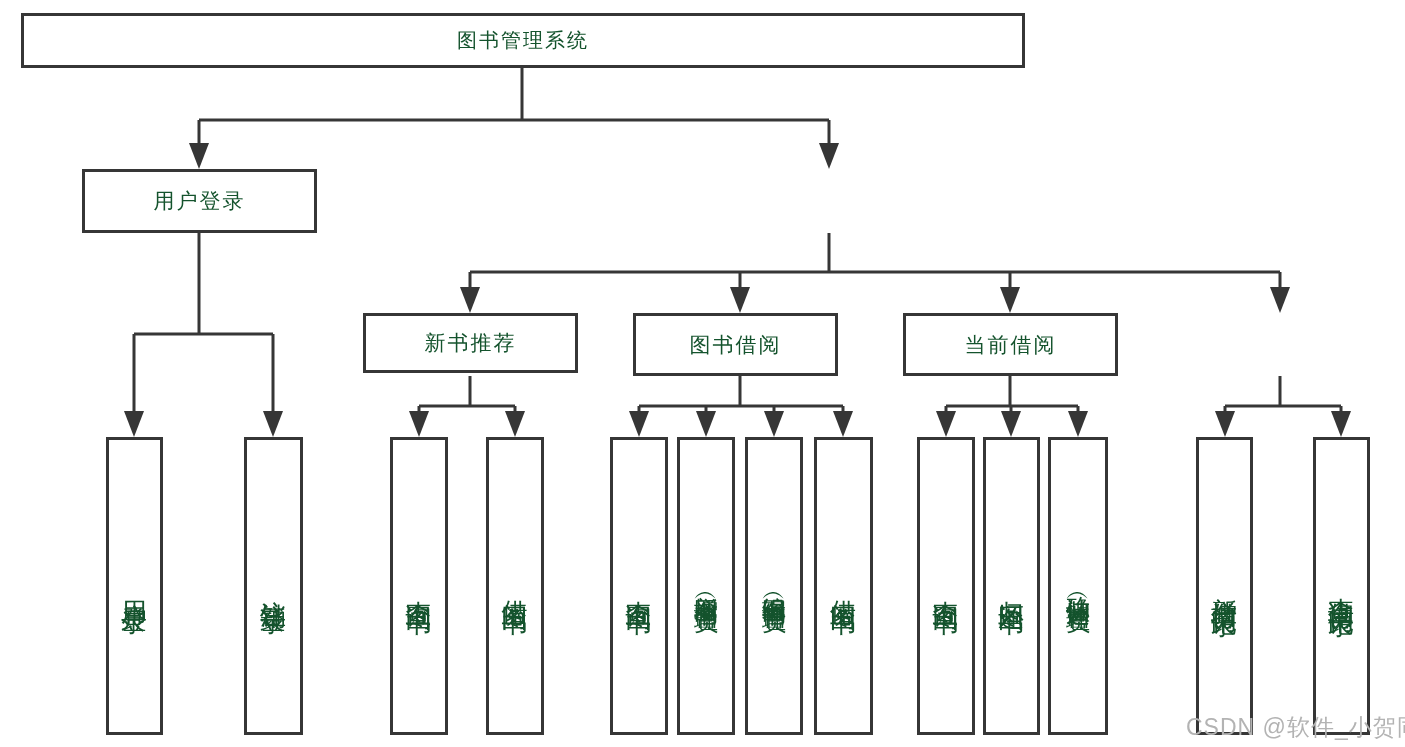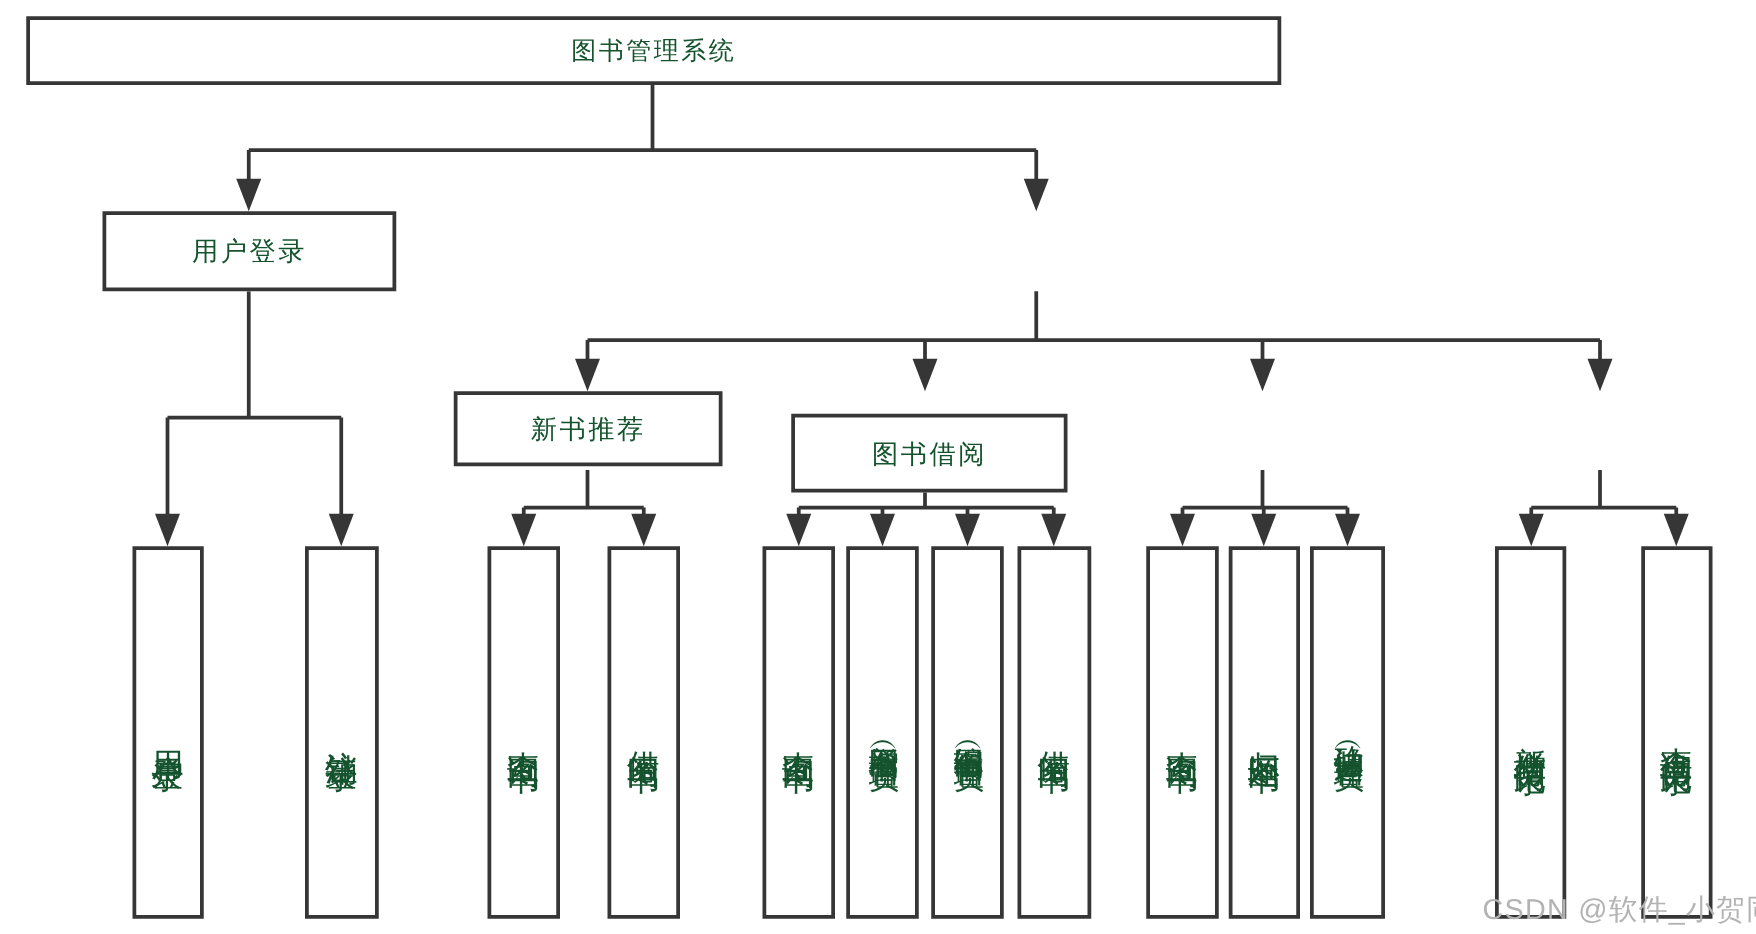--- a/index.html
+++ b/index.html
@@ -97,22 +97,25 @@
     <span>图书管理系统</span>
   </div>
 
   <div class="box h" style="left:82px;top:169px;width:235px;height:64px">
     <span>用户登录</span>
   </div>
 
   <div class="box h" style="left:363px;top:313px;width:215px;height:60px">
     <span>新书推荐</span>
   </div>
-  <div class="box h" style="left:633px;top:331px;width:221px;height:63px">
+  <div class="box h" style="left:633px;top:313px;width:205px;height:63px">
     <span>图书借阅</span>
+  </div>
+  <div class="box h" style="left:903px;top:313px;width:215px;height:63px">
+    <span>当前借阅</span>
   </div>
 
   <div class="box v" style="left:106px;top:437px;width:57px;height:298px">
     <span>用户登录</span>
   </div>
   <div class="box v" style="left:244px;top:437px;width:59px;height:298px">
     <span>注销登录</span>
   </div>
 
   <div class="box v" style="left:390px;top:437px;width:58px;height:298px">

